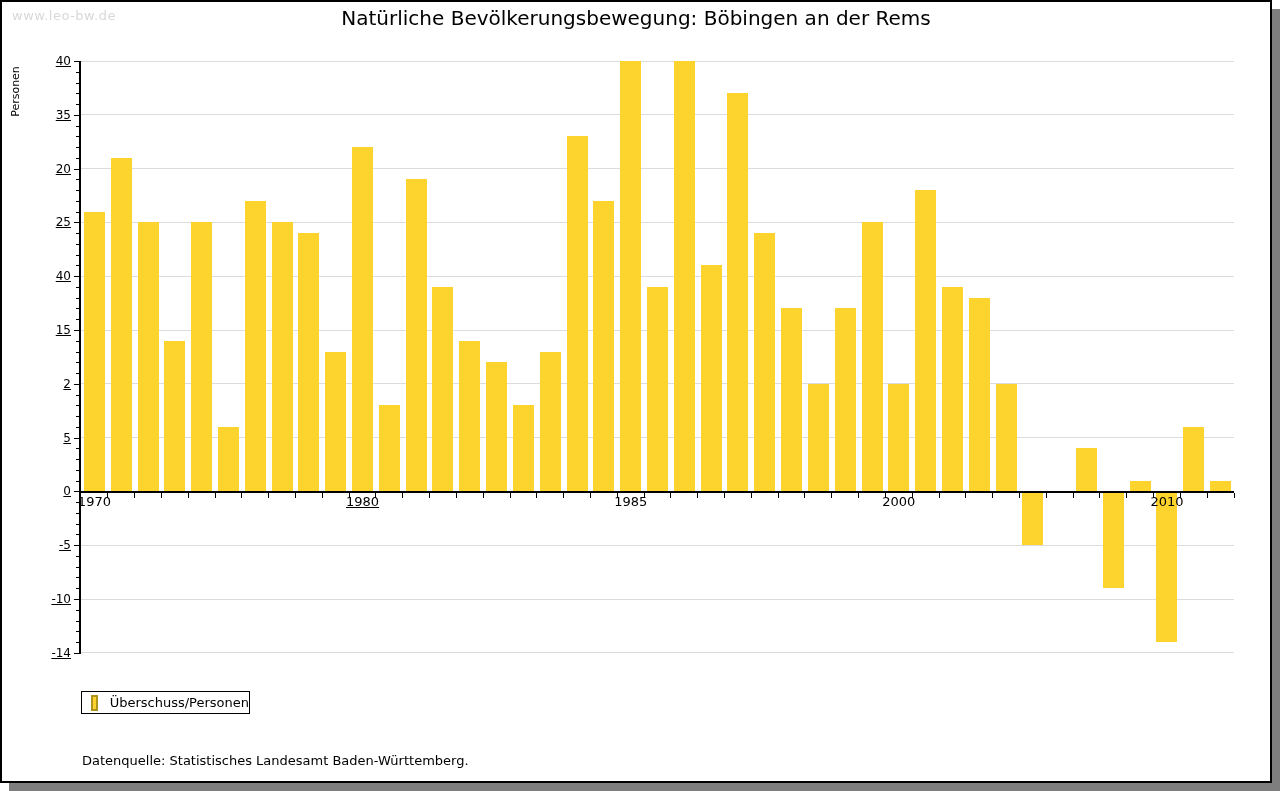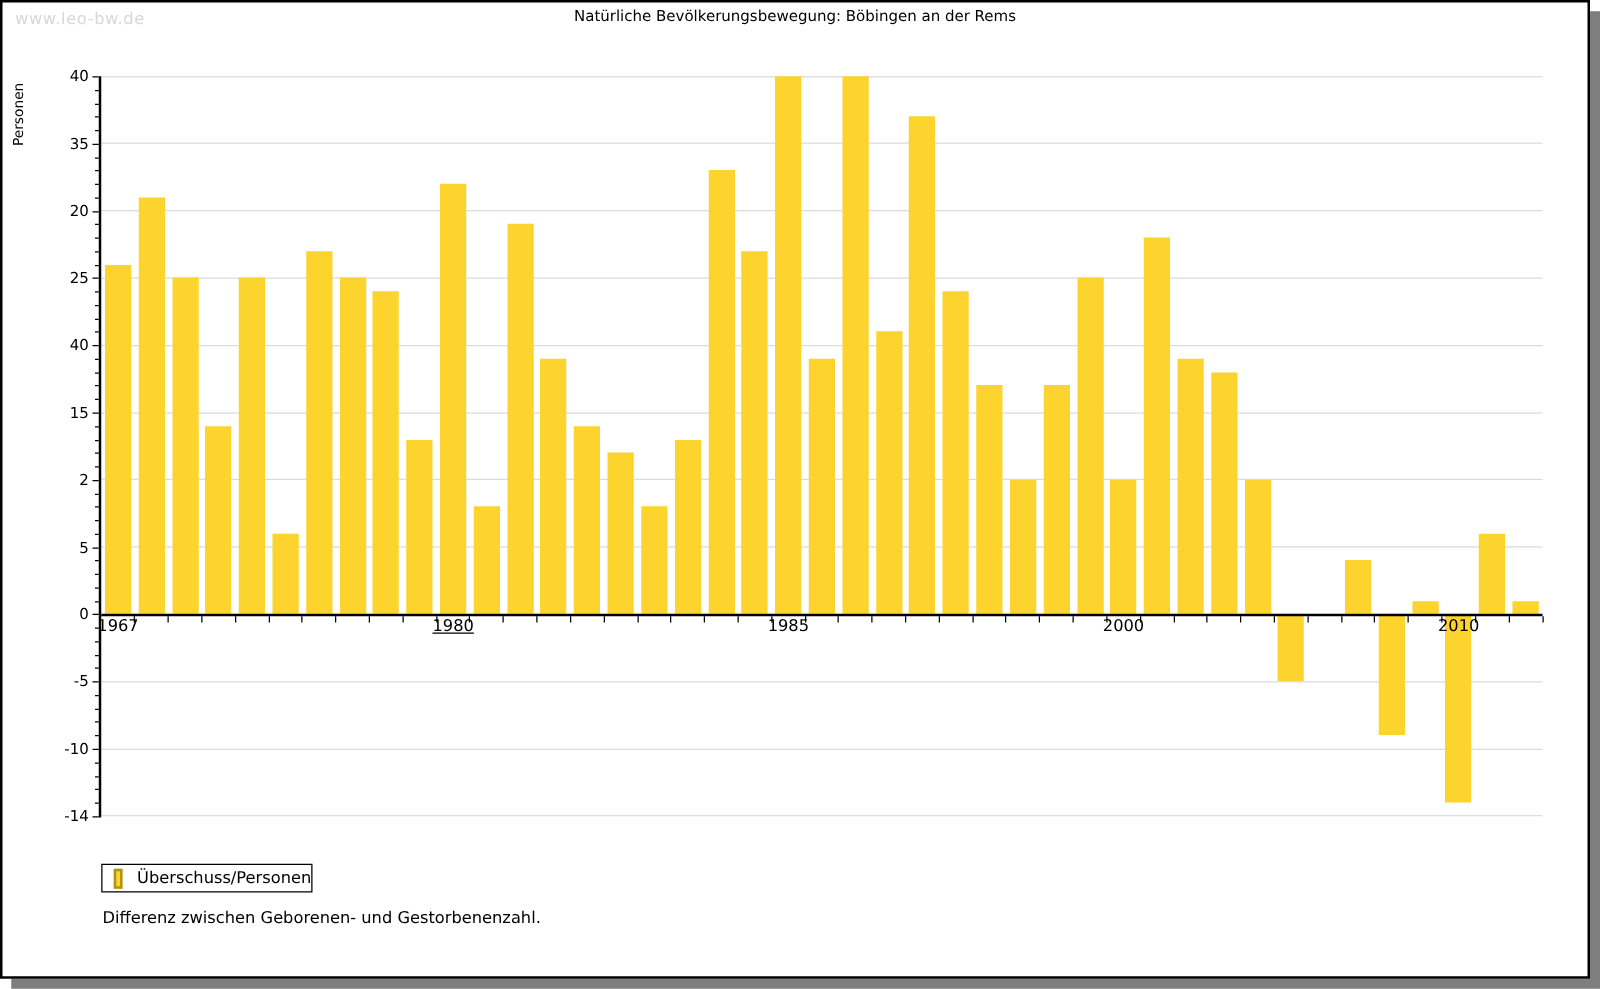--- a/index.html
+++ b/index.html
@@ -16,38 +16,38 @@
   .page{
     position:absolute;left:0;top:0;width:1272px;height:783px;
     box-sizing:border-box;border:2px solid #000;background:#fff;
   }
   .watermark{
     position:absolute;left:10px;top:6px;
     font-size:13px;color:#D8D8D8;letter-spacing:0.5px;
   }
   .title{
     position:absolute;left:0;top:4px;width:100%;text-align:center;
-    font-size:12px;color:#000;
+    font-size:20px;color:#000;
   }
   .ylabel{
     position:absolute;left:-27px;top:83px;width:80px;text-align:center;
     transform:rotate(-90deg);font-size:11px;color:#000;
   }
   .plot{
     position:absolute;left:79px;top:59px;width:1153px;height:593px;
   }
   .gridline{position:absolute;left:0;width:1153px;height:1px;background:#DCDCDC;}
   .yaxis-line{position:absolute;left:-2px;top:0;width:2px;height:593px;background:#000;z-index:4;}
   .xaxis-line{position:absolute;left:0;width:1153px;height:2px;background:#000;z-index:4;}
   .ytick{position:absolute;height:1px;background:#000;z-index:4;}
   .ytick.major{left:-7px;width:5px;}
   .ytick.minor{left:-5px;width:3px;}
   .ytick-label{
     position:absolute;left:-48px;width:38px;text-align:right;
-    font-size:12px;color:#000;line-height:14px;
+    font-size:12px;color:#000;line-height:14px;text-decoration:underline;
   }
   .xtick{position:absolute;width:1px;height:5px;background:#000;z-index:4;}
   .xtick-label{
     position:absolute;transform:translateX(-50%);
     font-size:13px;color:#000;z-index:5;
   }
   .bar{position:absolute;z-index:2;}
   .legend{
     position:absolute;left:79px;top:689px;width:169px;height:23px;
     box-sizing:border-box;border:1px solid #000;background:#fff;
@@ -193,21 +193,21 @@
       <div class="xtick" style="left: 911.174px; top: 431.9px;"></div>
       <div class="xtick" style="left: 937.988px; top: 431.9px;"></div>
       <div class="xtick" style="left: 964.802px; top: 431.9px;"></div>
       <div class="xtick" style="left: 991.616px; top: 431.9px;"></div>
       <div class="xtick" style="left: 1018.43px; top: 431.9px;"></div>
       <div class="xtick" style="left: 1045.24px; top: 431.9px;"></div>
       <div class="xtick" style="left: 1072.06px; top: 431.9px;"></div>
       <div class="xtick" style="left: 1098.87px; top: 431.9px;"></div>
       <div class="xtick" style="left: 1125.69px; top: 431.9px;"></div>
       <div class="xtick" style="left: 1152.5px; top: 431.9px;"></div>
-      <div class="xtick-label" style="left: 13.407px; top: 433.4px;">1967</div>
+      <div class="xtick-label" style="left: 13.407px; top: 433.4px;">1970</div>
       <div class="xtick-label" style="left: 281.547px; top: 433.4px; text-decoration: underline;">1980</div>
       <div class="xtick-label" style="left: 549.686px; top: 433.4px;">1985</div>
       <div class="xtick-label" style="left: 817.826px; top: 433.4px;">2000</div>
       <div class="xtick-label" style="left: 1085.97px; top: 433.4px;">2010</div>
       <div class="bar" title="1970: 26" style="left: 2.90698px; width: 21px; background: rgb(252, 212, 45); top: 150.64px; height: 279.76px;"></div>
       <div class="bar" title="1971: 31" style="left: 29.7209px; width: 21px; background: rgb(252, 212, 45); top: 96.84px; height: 333.56px;"></div>
       <div class="bar" title="1972: 25" style="left: 56.5349px; width: 21px; background: rgb(252, 212, 45); top: 161.4px; height: 269px;"></div>
       <div class="bar" title="1973: 14" style="left: 83.3488px; width: 21px; background: rgb(252, 212, 45); top: 279.76px; height: 150.64px;"></div>
       <div class="bar" title="1974: 25" style="left: 110.163px; width: 21px; background: rgb(252, 212, 45); top: 161.4px; height: 269px;"></div>
       <div class="bar" title="1975: 6" style="left: 136.977px; width: 21px; background: rgb(252, 212, 45); top: 365.84px; height: 64.56px;"></div>
@@ -247,15 +247,15 @@
       <div class="bar" title="2010: -14" style="left: 1075.47px; width: 21px; background: rgb(252, 212, 45); top: 430.4px; height: 150.64px;"></div>
       <div class="bar" title="2011: 6" style="left: 1102.28px; width: 21px; background: rgb(252, 212, 45); top: 365.84px; height: 64.56px;"></div>
       <div class="bar" title="2012: 1" style="left: 1129.09px; width: 21px; background: rgb(252, 212, 45); top: 419.64px; height: 10.76px;"></div>
     </div>
 
   <div class="legend">
     <div class="legend-swatch" style="background: rgb(252, 212, 45); border-color: rgb(175, 148, 28);"></div>
     <div class="legend-label">Überschuss/Personen</div>
   </div>
 
-  <div class="footnote one">Differenz zwischen Geborenen- und Gestorbenenzahl.</div>
+  <div class="footnote two">Datenquelle: Statistisches Landesamt Baden-Württemberg.</div>
 
 </div>
 
 </body></html>

